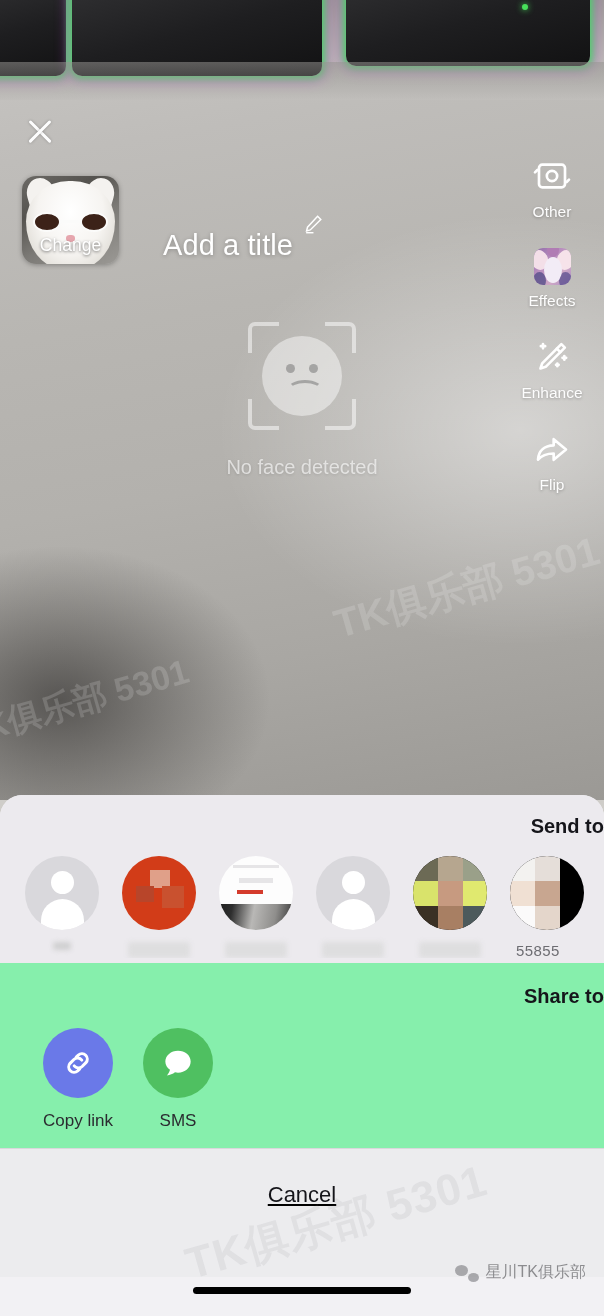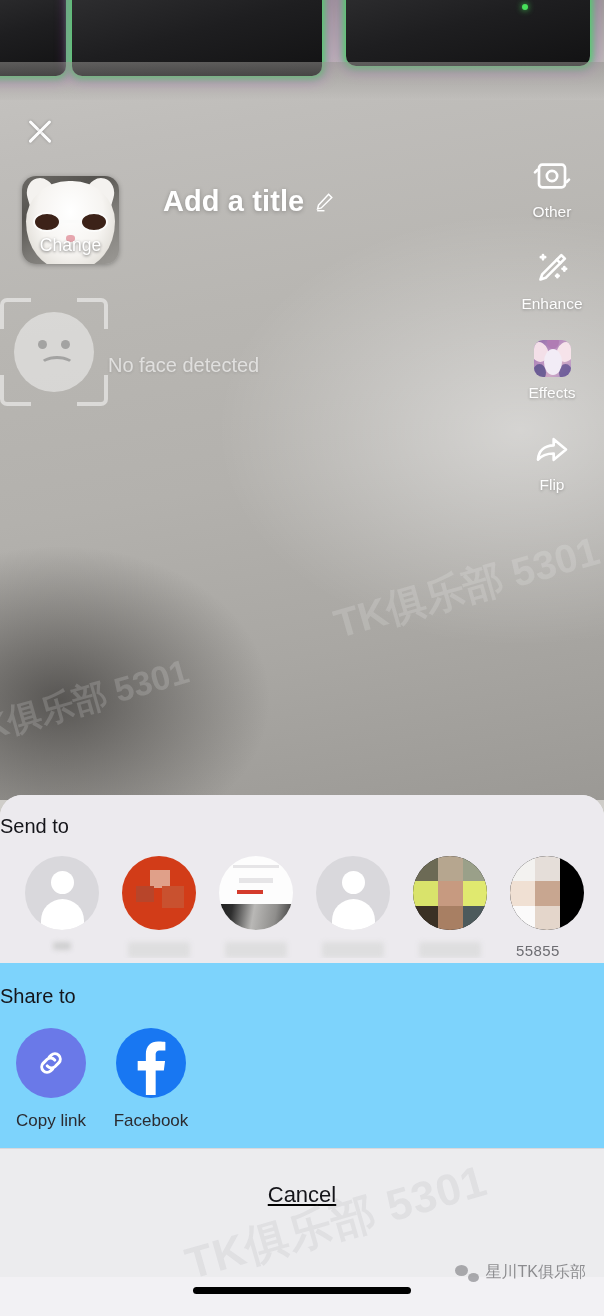--- a/index.html
+++ b/index.html
@@ -47,79 +47,79 @@
   .ear.l{left:5px;top:2px;transform:rotate(-16deg);} .ear.r{right:5px;top:2px;transform:rotate(16deg);}
   .glasses{position:absolute;left:11px;top:36px;width:75px;height:20px;}
   .lens{position:absolute;top:0;width:28px;height:20px;border-radius:50%;background:#3c2218;
       border:2.6px solid #fbfbfa;box-sizing:border-box;}
   .lens.l{left:0;} .lens.r{right:0;}
   .bridge{position:absolute;left:28px;top:8px;width:19px;height:2.6px;background:#fbfbfa;border-radius:2px;}
   .nose{position:absolute;left:44px;top:59px;width:9px;height:7px;background:#e6a6ae;border-radius:50% 50% 60% 60%;}
   .thumb-label{position:absolute;left:0;right:0;bottom:8px;text-align:center;color:#fff;font-size:17.5px;
       text-shadow:0 1px 3px rgba(0,0,0,.55);}
   .title-txt{display:flex;align-items:center;gap:9px;margin-left:44px;margin-top:9px;}
-  .title-txt .t{color:#fff;font-size:29px;font-weight:700;letter-spacing:.1px;text-shadow:0 1px 4px rgba(0,0,0,.25);}
+  .title-txt .t{color:#fff;font-size:29px;font-weight:400;letter-spacing:.1px;text-shadow:0 1px 4px rgba(0,0,0,.25);margin-top:44px;}
   .pencil{width:22px;height:22px;}
 
   
   .toolbar{position:absolute;right:10px;top:156px;width:84px;display:flex;flex-direction:column;align-items:center;}
   .tool{display:flex;flex-direction:column;align-items:center;margin-bottom:27px;cursor:pointer;width:84px;}
   .tool svg{display:block;}
   .tool .lbl{margin-top:7px;color:#fdfdfd;font-size:15.5px;text-shadow:0 1px 3px rgba(0,0,0,.28);}
   .fx-thumb{width:37px;height:37px;border-radius:9px;overflow:hidden;position:relative;
       background:linear-gradient(135deg,#8e6ba8 0%,#b98fbf 38%,#cfa9c6 70%,#a58ac4 100%);}
   .fx-thumb i{position:absolute;display:block;border-radius:50%;}
   .p1{left:-3px;top:2px;width:17px;height:20px;background:#f3dfe8;transform:rotate(-18deg);}
   .p2{right:-3px;top:2px;width:17px;height:20px;background:#f6e3ea;transform:rotate(18deg);}
   .p3{left:10px;top:9px;width:18px;height:26px;background:#f2ecf6;border-radius:50% 50% 42% 42%;}
   .p4{left:-1px;bottom:-4px;width:13px;height:17px;background:#4f4a86;opacity:.75;}
   .p5{right:-1px;bottom:-4px;width:13px;height:17px;background:#5b4f8e;opacity:.75;}
   .p6{left:13px;top:-5px;width:12px;height:14px;background:#b07cb4;}
 
   
-  .noface{position:absolute;left:0;right:0;top:298px;display:flex;flex-direction:row;align-items:center;}
+  .noface{position:absolute;left:0;right:0;top:322px;display:flex;flex-direction:column;align-items:center;}
   .finder{position:relative;width:108px;height:108px;}
   .corner{position:absolute;width:27px;height:27px;border:4px solid rgba(255,255,255,.5);}
   .corner.tl{left:0;top:0;border-right:none;border-bottom:none;border-radius:7px 0 0 0;}
   .corner.tr{right:0;top:0;border-left:none;border-bottom:none;border-radius:0 7px 0 0;}
   .corner.bl{left:0;bottom:0;border-right:none;border-top:none;border-radius:0 0 0 7px;}
   .corner.br{right:0;bottom:0;border-left:none;border-top:none;border-radius:0 0 7px 0;}
   .sad{position:absolute;left:14px;top:14px;width:80px;height:80px;border-radius:50%;background:rgba(255,255,255,.46);}
   .eye{position:absolute;top:28px;width:9px;height:9px;border-radius:50%;background:rgba(120,120,120,.55);}
   .eye.l{left:24px;} .eye.r{right:24px;}
   .mouth{position:absolute;left:25px;top:44px;width:30px;height:17px;border:3.4px solid rgba(120,120,120,.55);
       border-radius:50%;border-top:none;border-left-color:transparent;border-right-color:transparent;
       transform:rotate(180deg);}
   .noface-txt{margin-top:26px;color:rgba(255,255,255,.62);font-size:20px;text-shadow:0 1px 3px rgba(0,0,0,.12);}
 
   
   .sheet{position:absolute;left:0;bottom:0;width:604px;height:521px;background:#f2f1f4;
       border-radius:22px 22px 0 0;overflow:hidden;}
-  .sec-title{text-align:left;font-size:20px;font-weight:400;color:#15151a;}
+  .sec-title{text-align:right;font-size:20px;font-weight:700;color:#15151a;}
   .sendto{padding-top:20px;height:168px;background:#eceaee;box-sizing:border-box;}
   .row{display:flex;align-items:flex-start;padding:18px 14px 0 14px;gap:1px;overflow:hidden;}
   .contact{width:96px;flex:none;display:flex;flex-direction:column;align-items:center;cursor:pointer;}
   .av{width:74px;height:74px;border-radius:50%;overflow:hidden;position:relative;background:#d9d8dc;}
   .av.ghost:before{content:"";position:absolute;left:26px;top:15px;width:23px;height:23px;border-radius:50%;background:#fff;}
   .av.ghost:after{content:"";position:absolute;left:16px;top:43px;width:43px;height:34px;border-radius:22px 22px 0 0;background:#fff;}
   .av.red{background:#d23c18;}
   .av.red .blk{position:absolute;background:#e0a089;}
   .av.shot{background:#fdfdfd;}
   .av.shot .ln{position:absolute;background:#e6e5e7;}
   .av.shot .red{position:absolute;background:#d43b2c;}
   .av.shot .dk{position:absolute;left:-4px;bottom:-2px;width:84px;height:28px;
       background:linear-gradient(100deg,#1b1b1b 0%,#2e2e2e 20%,#b9b8b6 45%,#8f8e8c 70%,#151515 100%);}
   .av.pix1{background:linear-gradient(#000,#000);}
   .av.pix1 span,.av.pix2 span{position:absolute;display:block;}
   .name{height:16px;margin-top:12px;width:62px;border-radius:3px;background:#dededf;filter:blur(2.6px);}
   .name.tiny{width:18px;height:8px;background:#cfcfd0;}
   .name.num{background:none;filter:none;font-size:15px;color:#6d6d72;letter-spacing:.4px;overflow:hidden;white-space:nowrap;}
 
-  .shareto{padding-top:22px;height:185px;box-sizing:border-box;background:#7dd3fc;}
-  .srow{display:flex;justify-content:flex-start;padding:20px 0 0 1px;}
+  .shareto{padding-top:22px;height:185px;box-sizing:border-box;background:#86efac;}
+  .srow{display:flex;justify-content:flex-start;padding:20px 0 0 28px;}
   .sitem{width:100px;display:flex;flex-direction:column;align-items:center;cursor:pointer;}
   .sicon{width:70px;height:70px;border-radius:50%;display:flex;align-items:center;justify-content:center;}
   .slabel{margin-top:13px;font-size:17px;color:#2b2b30;}
 
   .divider{height:1px;background:#d9d8dc;}
   .cancel-wrap{height:128px;background:#ececee;display:flex;align-items:flex-start;justify-content:center;text-decoration:underline;}
   .cancel{margin-top:33px;font-size:22px;color:#15151a;cursor:pointer;}
 
   .home-ind{position:absolute;left:50%;transform:translateX(-50%);bottom:22px;width:218px;height:7px;
       border-radius:4px;background:#000;}
@@ -184,38 +184,38 @@
     <div class="tool">
       <svg width="40" height="40" viewBox="0 0 24 24" fill="none" stroke="#fff" stroke-width="1.6" stroke-linecap="round" stroke-linejoin="round">
         <path d="M6.2 5.2h11.6a2 2 0 0 1 2 2v9.6a2 2 0 0 1-2 2H6.2a2 2 0 0 1-2-2V7.2a2 2 0 0 1 2-2z"></path>
         <circle cx="12" cy="12" r="3.1"></circle>
         <path d="M3.2 8.4l-1.4 1.4M20.8 15.6l1.4-1.4"></path>
       </svg>
       <span class="lbl">Other</span>
     </div>
 
     <div class="tool">
-      <svg width="40" height="40" viewBox="0 0 24 24" fill="none" stroke="#fff" stroke-width="1.6" stroke-linecap="round" stroke-linejoin="round">
-        <path d="M17.6 4.3l2.1 2.1L8.2 17.9l-3.1 1 1-3.1z"></path>
-        <path d="M14.9 7l2.1 2.1"></path>
-        <path d="M6.6 4.2v2.6M5.3 5.5h2.6M19.4 11.4v2.2M18.3 12.5h2.2M15.2 15.9v1.6M14.4 16.7h1.6"></path>
-      </svg>
-      <span class="lbl">Enhance</span>
-    </div>
-
-    <div class="tool">
       <div class="fx-thumb">
         <i class="p6"></i>
           <i class="p1"></i>
           <i class="p2"></i>
           <i class="p4"></i>
           <i class="p5"></i>
           <i class="p3"></i>
       </div>
       <span class="lbl">Effects</span>
+    </div>
+
+    <div class="tool">
+      <svg width="40" height="40" viewBox="0 0 24 24" fill="none" stroke="#fff" stroke-width="1.6" stroke-linecap="round" stroke-linejoin="round">
+        <path d="M17.6 4.3l2.1 2.1L8.2 17.9l-3.1 1 1-3.1z"></path>
+        <path d="M14.9 7l2.1 2.1"></path>
+        <path d="M6.6 4.2v2.6M5.3 5.5h2.6M19.4 11.4v2.2M18.3 12.5h2.2M15.2 15.9v1.6M14.4 16.7h1.6"></path>
+      </svg>
+      <span class="lbl">Enhance</span>
     </div>
 
     <div class="tool">
       <svg width="40" height="40" viewBox="0 0 24 24" fill="none" stroke="#fff" stroke-width="1.6" stroke-linecap="round" stroke-linejoin="round">
         <path d="M3.6 18.4c.3-5.4 3.9-8.4 9.4-8.6V6.1l7.4 6.2-7.4 6.2v-3.8c-4.2 0-7 .9-9.4 3.7z"></path>
       </svg>
       <span class="lbl">Flip</span>
     </div>
 
   </div>
@@ -309,30 +309,30 @@
         <div class="sitem">
           <div class="sicon" style="background:#6a79e8;">
             <svg width="38" height="38" viewBox="0 0 24 24" fill="none" stroke="#fff" stroke-width="1.9" stroke-linecap="round">
               <path d="M9.6 13.8a3.4 3.4 0 0 0 5 .4l2.4-2.4a3.4 3.4 0 0 0-4.8-4.8l-1.3 1.3"></path>
               <path d="M14.4 10.2a3.4 3.4 0 0 0-5-.4l-2.4 2.4a3.4 3.4 0 0 0 4.8 4.8l1.3-1.3"></path>
             </svg>
           </div>
           <div class="slabel">Copy link</div>
         </div>
 
-
-
         <div class="sitem">
-          <div class="sicon" style="background:#1877f2;position:relative;overflow:hidden;">
-            <svg width="70" height="70" viewBox="0 0 24 24">
-              <path d="M13.6 23v-8.4h2.8l.42-3.26H13.6V9.26c0-.94.26-1.58 1.61-1.58h1.72V4.76c-.3-.04-1.32-.13-2.51-.13-2.48 0-4.18 1.52-4.18 4.3v2.4H7.43v3.26h2.81V23z" fill="#fff"></path>
+          <div class="sicon" style="background:#4fc061;">
+            <svg width="40" height="40" viewBox="0 0 24 24">
+              <path d="M12 4.6c-4.2 0-7.6 2.9-7.6 6.5 0 2 1.1 3.8 2.8 5-.3 1.3-1 2.5-1.9 3.4 1.9-.2 3.6-.9 4.9-1.9.6.1 1.2.2 1.8.2 4.2 0 7.6-2.9 7.6-6.7S16.2 4.6 12 4.6z" fill="#fff"></path>
             </svg>
           </div>
-          <div class="slabel">Facebook</div>
-        </div>
+          <div class="slabel">SMS</div>
+        </div>
+
+
 
       </div>
     </div>
 
     <div class="divider"></div>
 
     <div class="cancel-wrap">
       <div class="cancel">Cancel</div>
     </div>
   </div>

